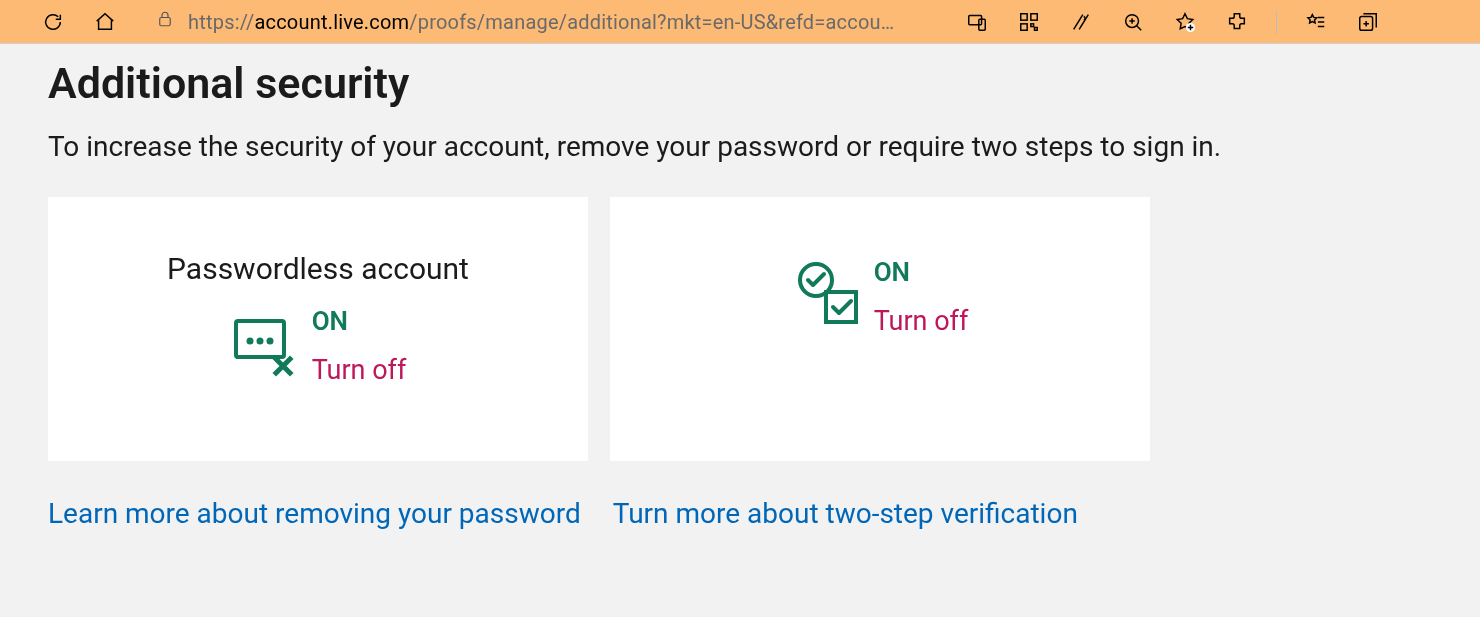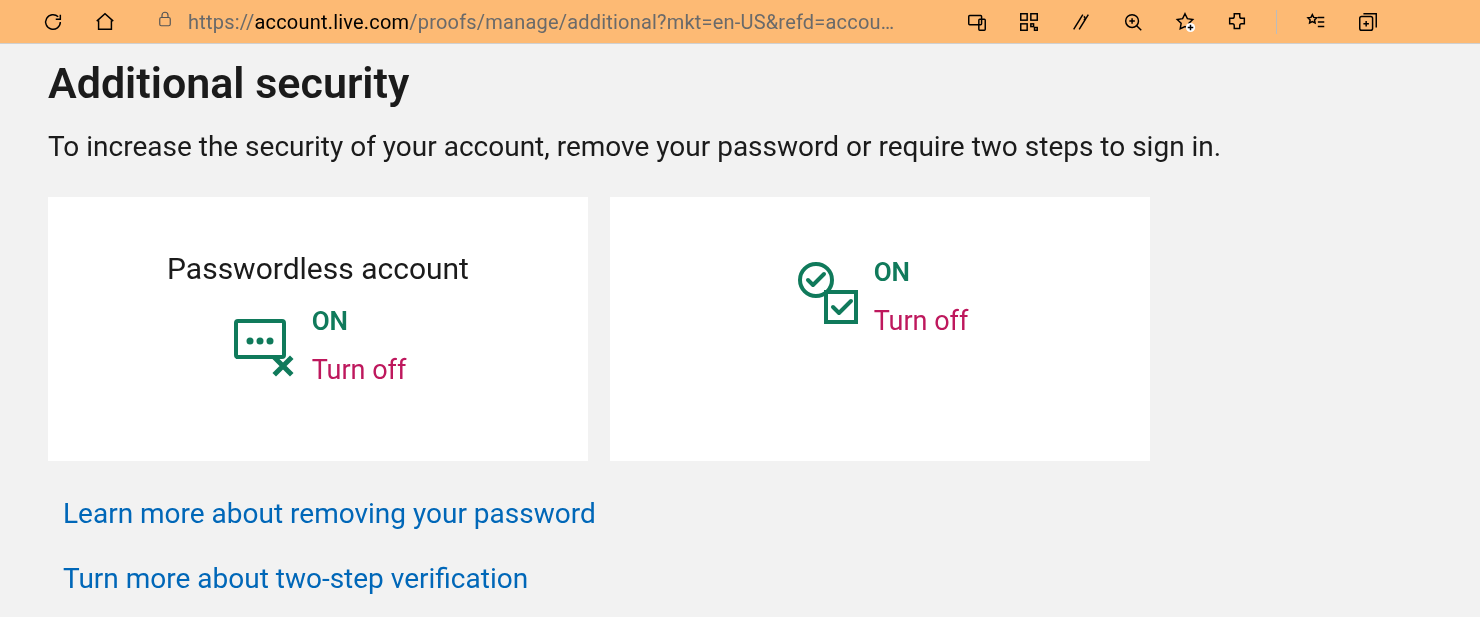--- a/index.html
+++ b/index.html
@@ -99,21 +99,21 @@
   }
   .card-action {
     font-size: 27px;
     font-weight: 400;
     color: #be185d;
     cursor: pointer;
   }
   .card-icon { width:72px; height:72px; }
   .card-icon svg { width:72px; height:72px; }
 
-  .learn-links { margin-top:36px; display:flex; flex-direction:column; gap:32px;margin-left:15px; }
+  .learn-links { margin-top:36px; display:flex; flex-direction:row; gap:32px; }
   .learn-link {
     font-size:28px;
     color:#0067b8;
     cursor:pointer;
   }
 </style>
 </head>
 <body>
 
 <div class="browser-bar">

